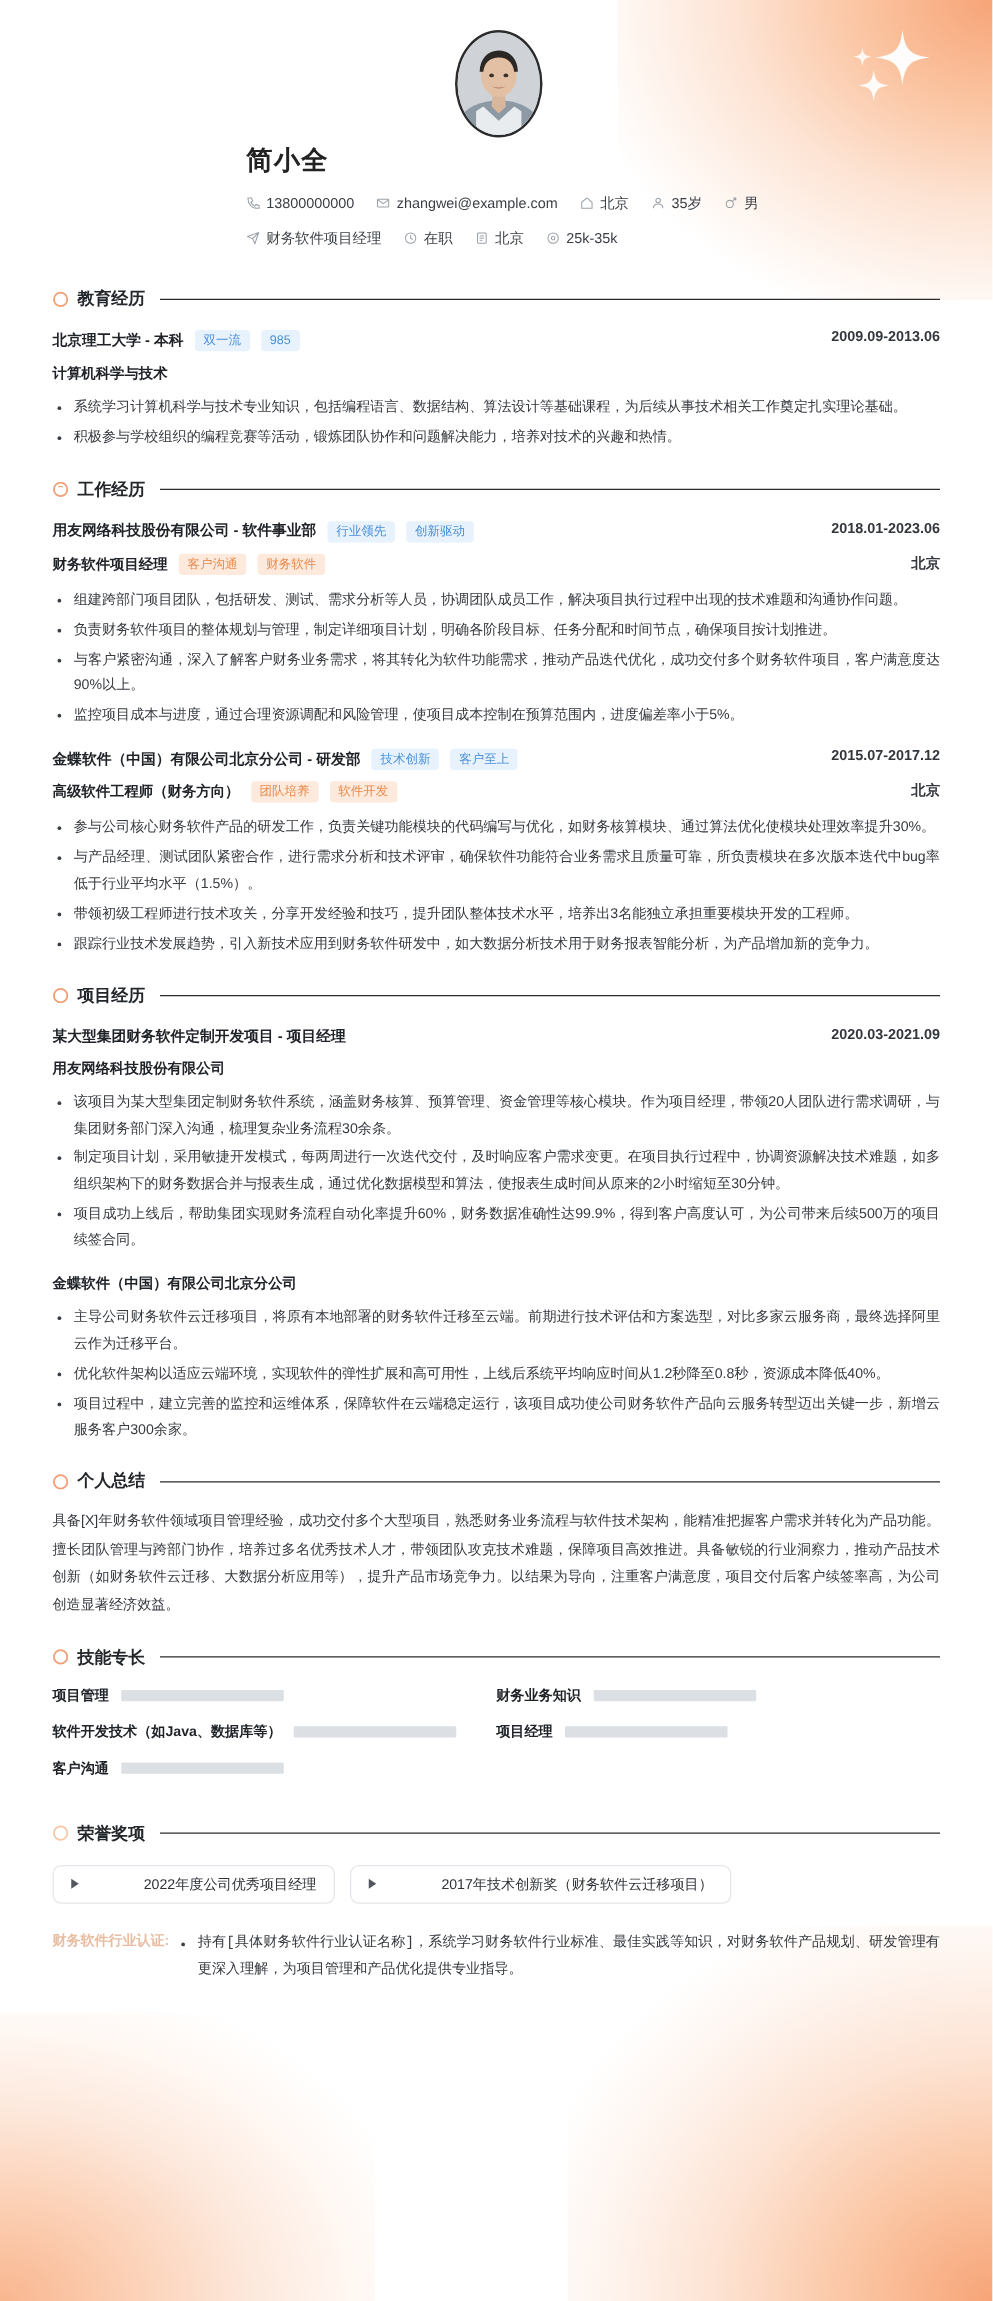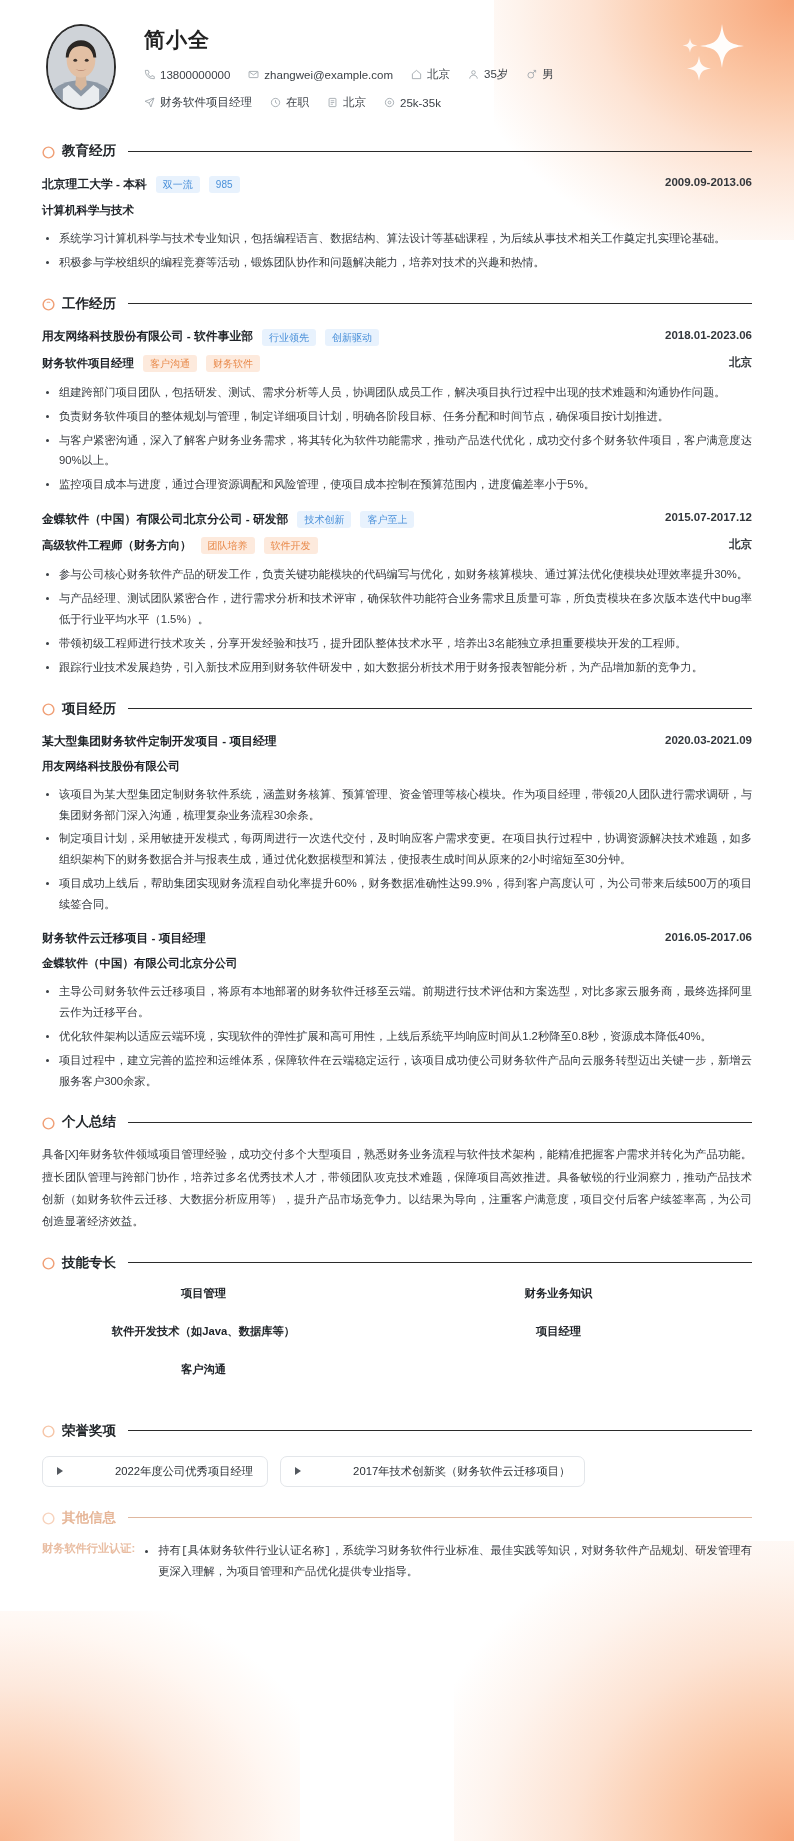--- a/index.html
+++ b/index.html
@@ -33,21 +33,21 @@
     position: absolute; bottom: 0; left: 0;
     width: 300px; height: 230px;
     background: radial-gradient(ellipse at 0% 100%, #f9b68f 0%, #fcd2b8 26%, #fde9dd 48%, #fff7f2 66%, #ffffff 82%);
     pointer-events: none; z-index: 0;
   }
   .sparkles { position: absolute; top: 10px; right: 38px; z-index: 1; pointer-events: none; }
 
   .page { position: relative; z-index: 2; padding: 0 42px; }
 
   
-  .header { display: flex; align-items: center; padding: 22px 0 10px 0; }
+  .header { display: flex; align-items: center; padding: 22px 0 10px 0; flex-direction: column; }
   .avatar {
     width: 70px; height: 86px; border-radius: 50%;
     border: 2px solid #2b2b2b; overflow: hidden; flex: 0 0 auto;
     margin-left: 4px; margin-top: 2px; position: relative;
     background: #d6d9dd;
   }
   .avatar svg { display:block; width: 100%; height: 100%; }
   .id-block { margin-left: 28px; padding-top: 4px; flex: 1 1 auto; }
   .name { font-size: 21px; font-weight: bold; letter-spacing: 1px; color: #222; }
   .meta-row { display: flex; align-items: center; flex-wrap: wrap; margin-top: 13px; }
@@ -86,21 +86,21 @@
   }
   ul.bullets li:before {
     content: ""; position: absolute; left: 4px; top: 9px;
     width: 3px; height: 3px; border-radius: 50%; background: #3a3f45;
   }
 
   .para { font-size: 11.3px; line-height: 1.95; color: #35393e; margin-top: 12px; text-align: justify; }
 
   
   .skills-grid { display: flex; flex-wrap: wrap; margin-top: 14px; }
-  .skill { width: 50%; display: flex; align-items: center; margin-bottom: 14px; padding-right: 22px; flex-direction: column; }
+  .skill { width: 50%; display: flex; align-items: center; margin-bottom: 14px; padding-right: 22px; }
   .skill-name { font-size: 11.3px; font-weight: bold; color: #1f2328; white-space: nowrap; margin-right: 10px; }
   .skill-bar { flex: 1 1 auto; height: 9px; background: #dcdfe3; border-radius: 1px; position: relative; max-width: 130px; }
   .skill-fill { height: 100%; background: #f0a077; border-radius: 1px; }
 
   
   .honor-list { display: flex; flex-wrap: wrap; margin-top: 16px; }
   .honor {
     display: flex; align-items: center; border: 1px solid #e3e6ea; border-radius: 7px;
     padding: 7px 14px; margin-right: 12px; background: rgba(255,255,255,0.55);
     font-size: 11.3px; color: #2c3136; gap: 44px;
@@ -350,26 +350,20 @@
       </div>
       <div class="company-line">用友网络科技股份有限公司</div>
       <ul class="bullets">
         <li>该项目为某大型集团定制财务软件系统，涵盖财务核算、预算管理、资金管理等核心模块。作为项目经理，带领20人团队进行需求调研，与集团财务部门深入沟通，梳理复杂业务流程30余条。</li>
         <li>制定项目计划，采用敏捷开发模式，每两周进行一次迭代交付，及时响应客户需求变更。在项目执行过程中，协调资源解决技术难题，如多组织架构下的财务数据合并与报表生成，通过优化数据模型和算法，使报表生成时间从原来的2小时缩短至30分钟。</li>
         <li>项目成功上线后，帮助集团实现财务流程自动化率提升60%，财务数据准确性达99.9%，得到客户高度认可，为公司带来后续500万的项目续签合同。</li>
       </ul>
     </div>
 
     <div class="entry">
-      <div class="entry-row">
-        <div class="entry-left">
-          <span class="entry-title">财务软件云迁移项目 - 项目经理</span>
-        </div>
-        <div class="entry-right">2016.05-2017.06</div>
-      </div>
       <div class="company-line">金蝶软件（中国）有限公司北京分公司</div>
       <ul class="bullets">
         <li>主导公司财务软件云迁移项目，将原有本地部署的财务软件迁移至云端。前期进行技术评估和方案选型，对比多家云服务商，最终选择阿里云作为迁移平台。</li>
         <li>优化软件架构以适应云端环境，实现软件的弹性扩展和高可用性，上线后系统平均响应时间从1.2秒降至0.8秒，资源成本降低40%。</li>
         <li>项目过程中，建立完善的监控和运维体系，保障软件在云端稳定运行，该项目成功使公司财务软件产品向云服务转型迈出关键一步，新增云服务客户300余家。</li>
       </ul>
     </div>
   </div>
 
   <div class="section">
@@ -441,31 +435,20 @@
         <span>2022年度公司优秀项目经理</span>
       </div>
       <div class="honor">
         <span class="tri"></span>
         <span>2017年技术创新奖（财务软件云迁移项目）</span>
       </div>
     </div>
   </div>
 
   <div class="section sec-faded">
-    <div class="sec-head">
-      <span class="sec-ico">
-        <svg width="13" height="13" viewBox="0 0 16 16">
-            <circle cx="8" cy="8" r="6.6" fill="none" stroke="#f7d3bd" stroke-width="1.8"></circle>
-            <rect x="7.3" y="6.6" width="1.4" height="4.4" fill="#ffffff"></rect>
-            <circle cx="8" cy="4.8" r="0.9" fill="#ffffff"></circle>
-          </svg>
-      </span>
-      <span class="sec-title">其他信息</span>
-      <span class="sec-line"></span>
-    </div>
     <div class="other-row">
       <div class="other-label">财务软件行业认证:</div>
       <div class="other-body">
         <ul class="bullets" style="margin-top:0">
           <li>持有[具体财务软件行业认证名称]，系统学习财务软件行业标准、最佳实践等知识，对财务软件产品规划、研发管理有更深入理解，为项目管理和产品优化提供专业指导。</li>
         </ul>
       </div>
     </div>
   </div>
 

